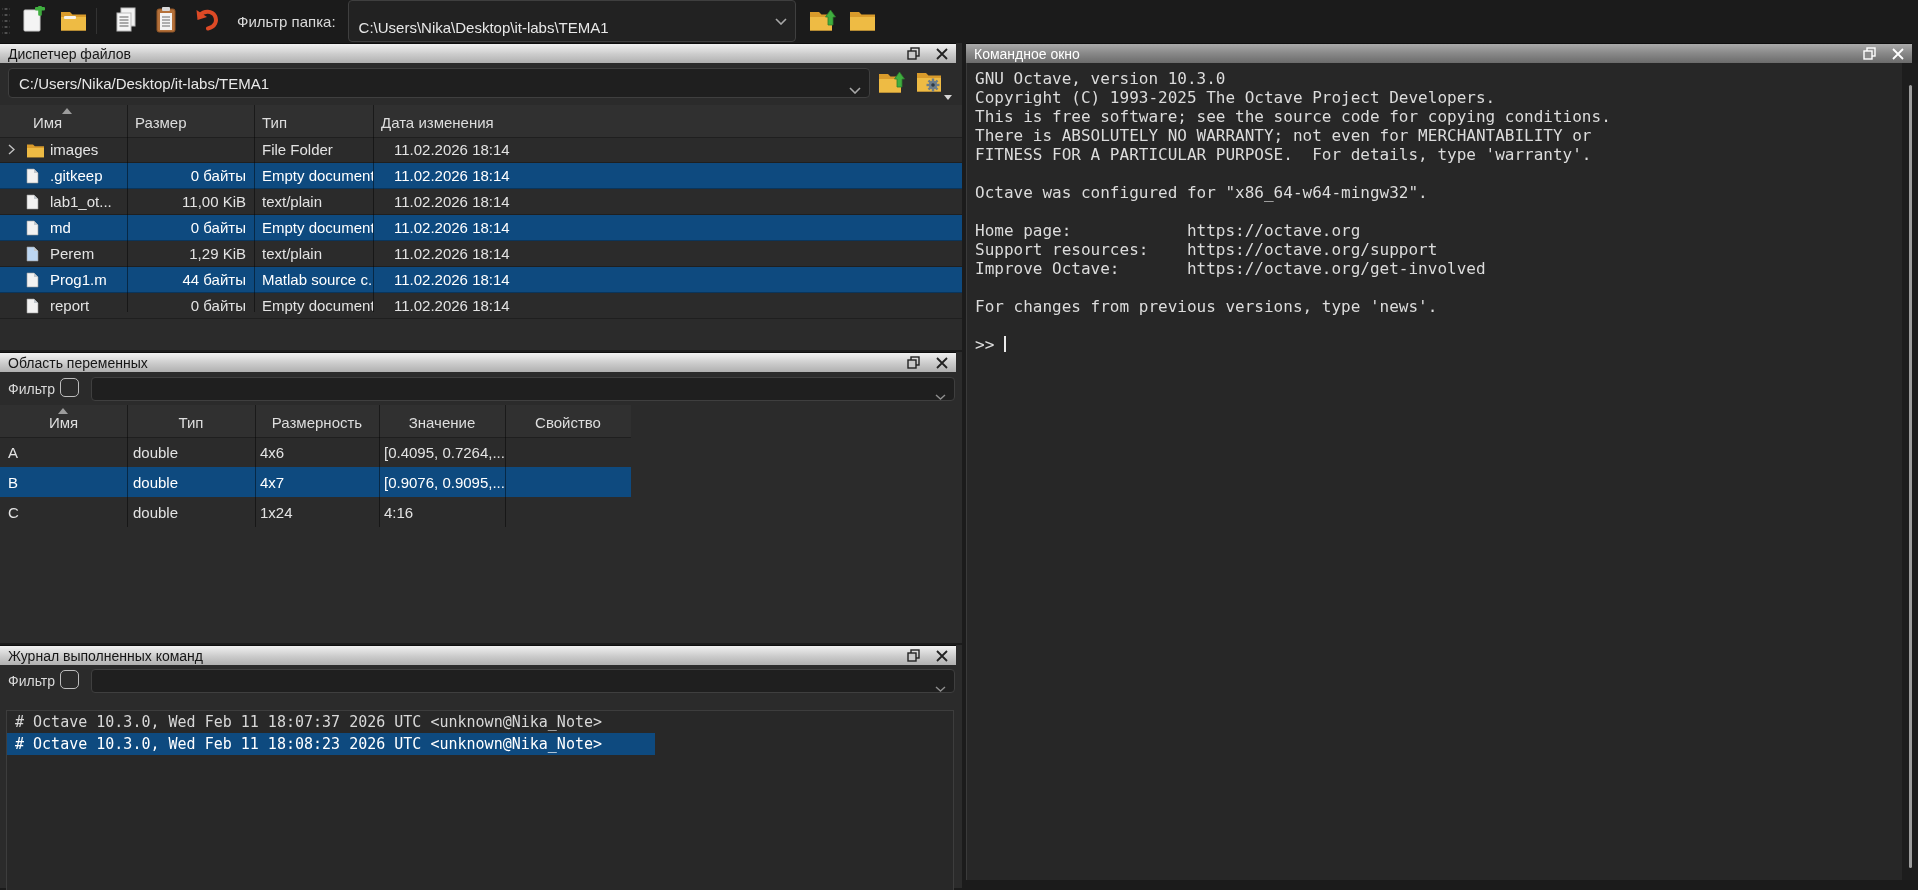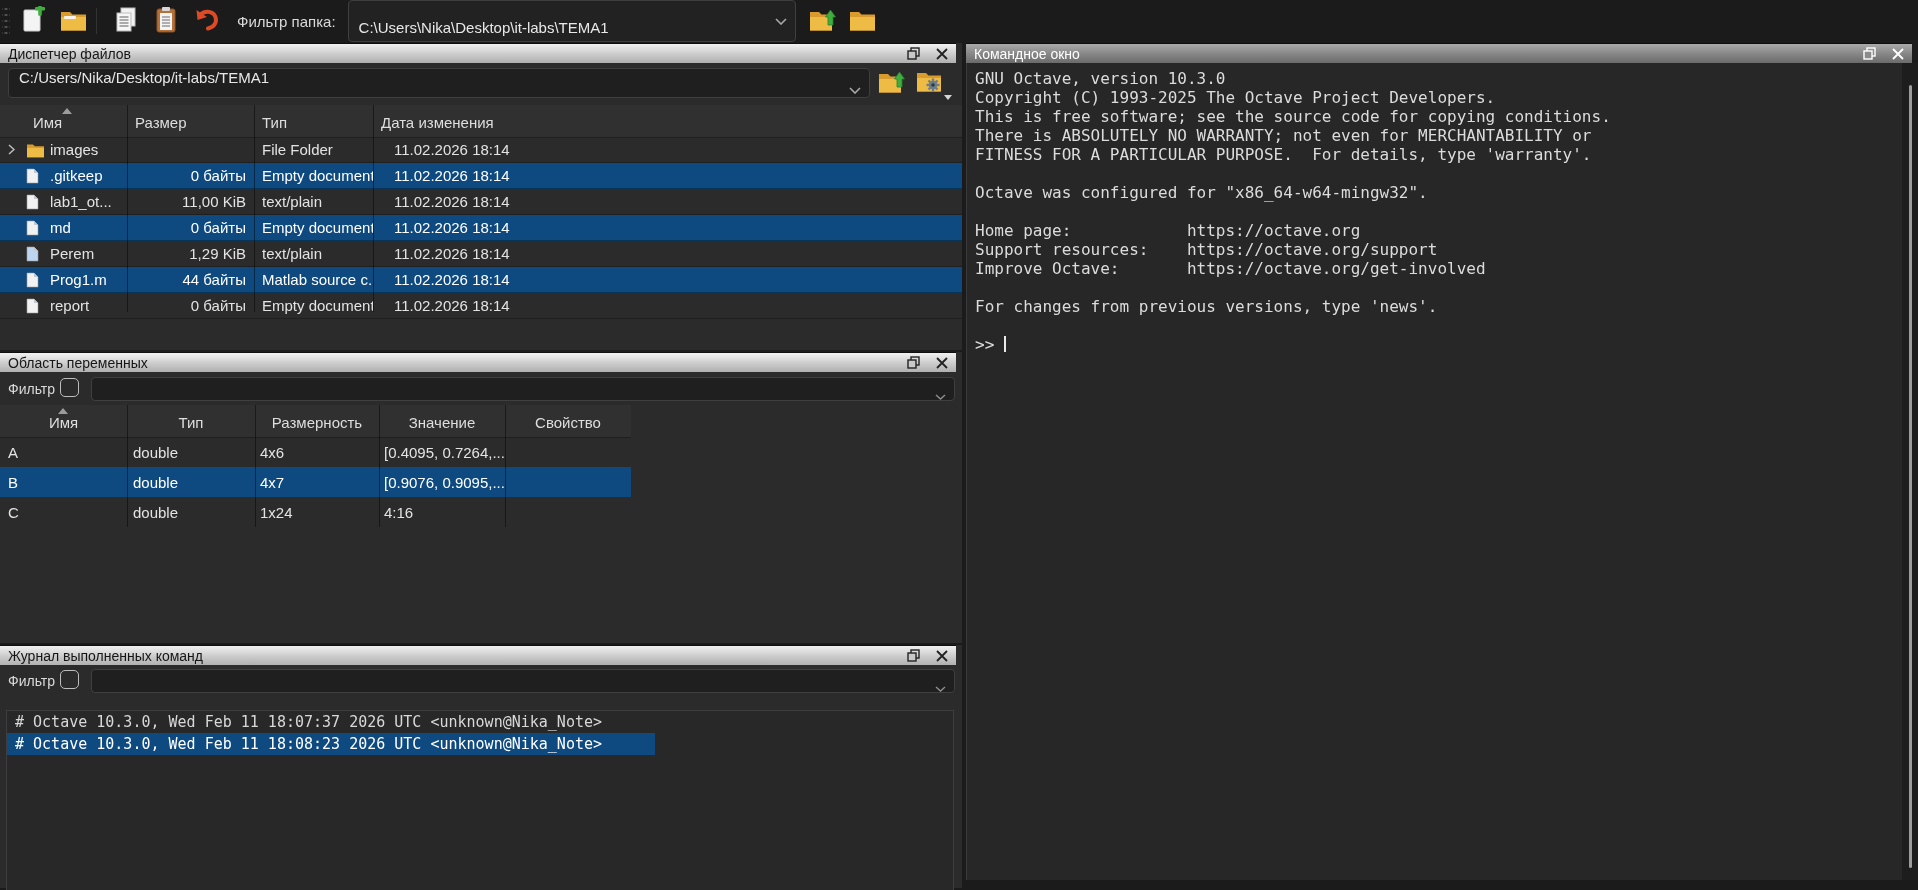--- a/index.html
+++ b/index.html
@@ -23,21 +23,21 @@
   .panel{position:absolute;background:#2b2b2b;}
   .ptitle{position:absolute;left:0;top:0;right:6px;height:20px;display:flex;align-items:center;
           padding:0 8px;font-size:14px;box-sizing:border-box;border-top:1px solid #0e0e0e;}
   .ptitle.light{background:linear-gradient(180deg,#f1f1f1 0%,#cbcbcb 55%,#b0b0b0 100%);color:#161616;}
   .ptitle.dark{background:linear-gradient(180deg,#aaaaaa 0%,#8b8b8b 45%,#6b6b6b 100%);color:#ffffff;}
   .ptitle .ticons{margin-left:auto;display:flex;align-items:center;gap:16px;}
   .ptitle .tic{display:flex;align-items:center;justify-content:center;cursor:pointer;background:none;border:0;padding:0;color:inherit;}
 
   
   .field{position:absolute;background:#1f1f1f;border:1px solid #3f3f3f;border-radius:4px;box-sizing:border-box;
-         display:flex;font-size:15px;color:#e8e8e8;padding:0 26px 0 10px;cursor:text;}
+         display:flex;align-items:center;font-size:15px;color:#e8e8e8;padding:0 26px 0 10px;cursor:text;}
   .field .chev{position:absolute;right:8px;top:50%;margin-top:-3px;}
 
   .fbtn{position:absolute;width:32px;height:30px;background:transparent;border:0;padding:0;cursor:pointer;
         display:flex;align-items:center;justify-content:center;}
 
   
   .flabel{position:absolute;left:8px;font-size:14px;color:#dadada;}
   .fcheck{position:absolute;width:19px;height:19px;border:1px solid #bdbdbd;border-radius:5px;background:transparent;cursor:pointer;box-sizing:border-box;}
 
   

